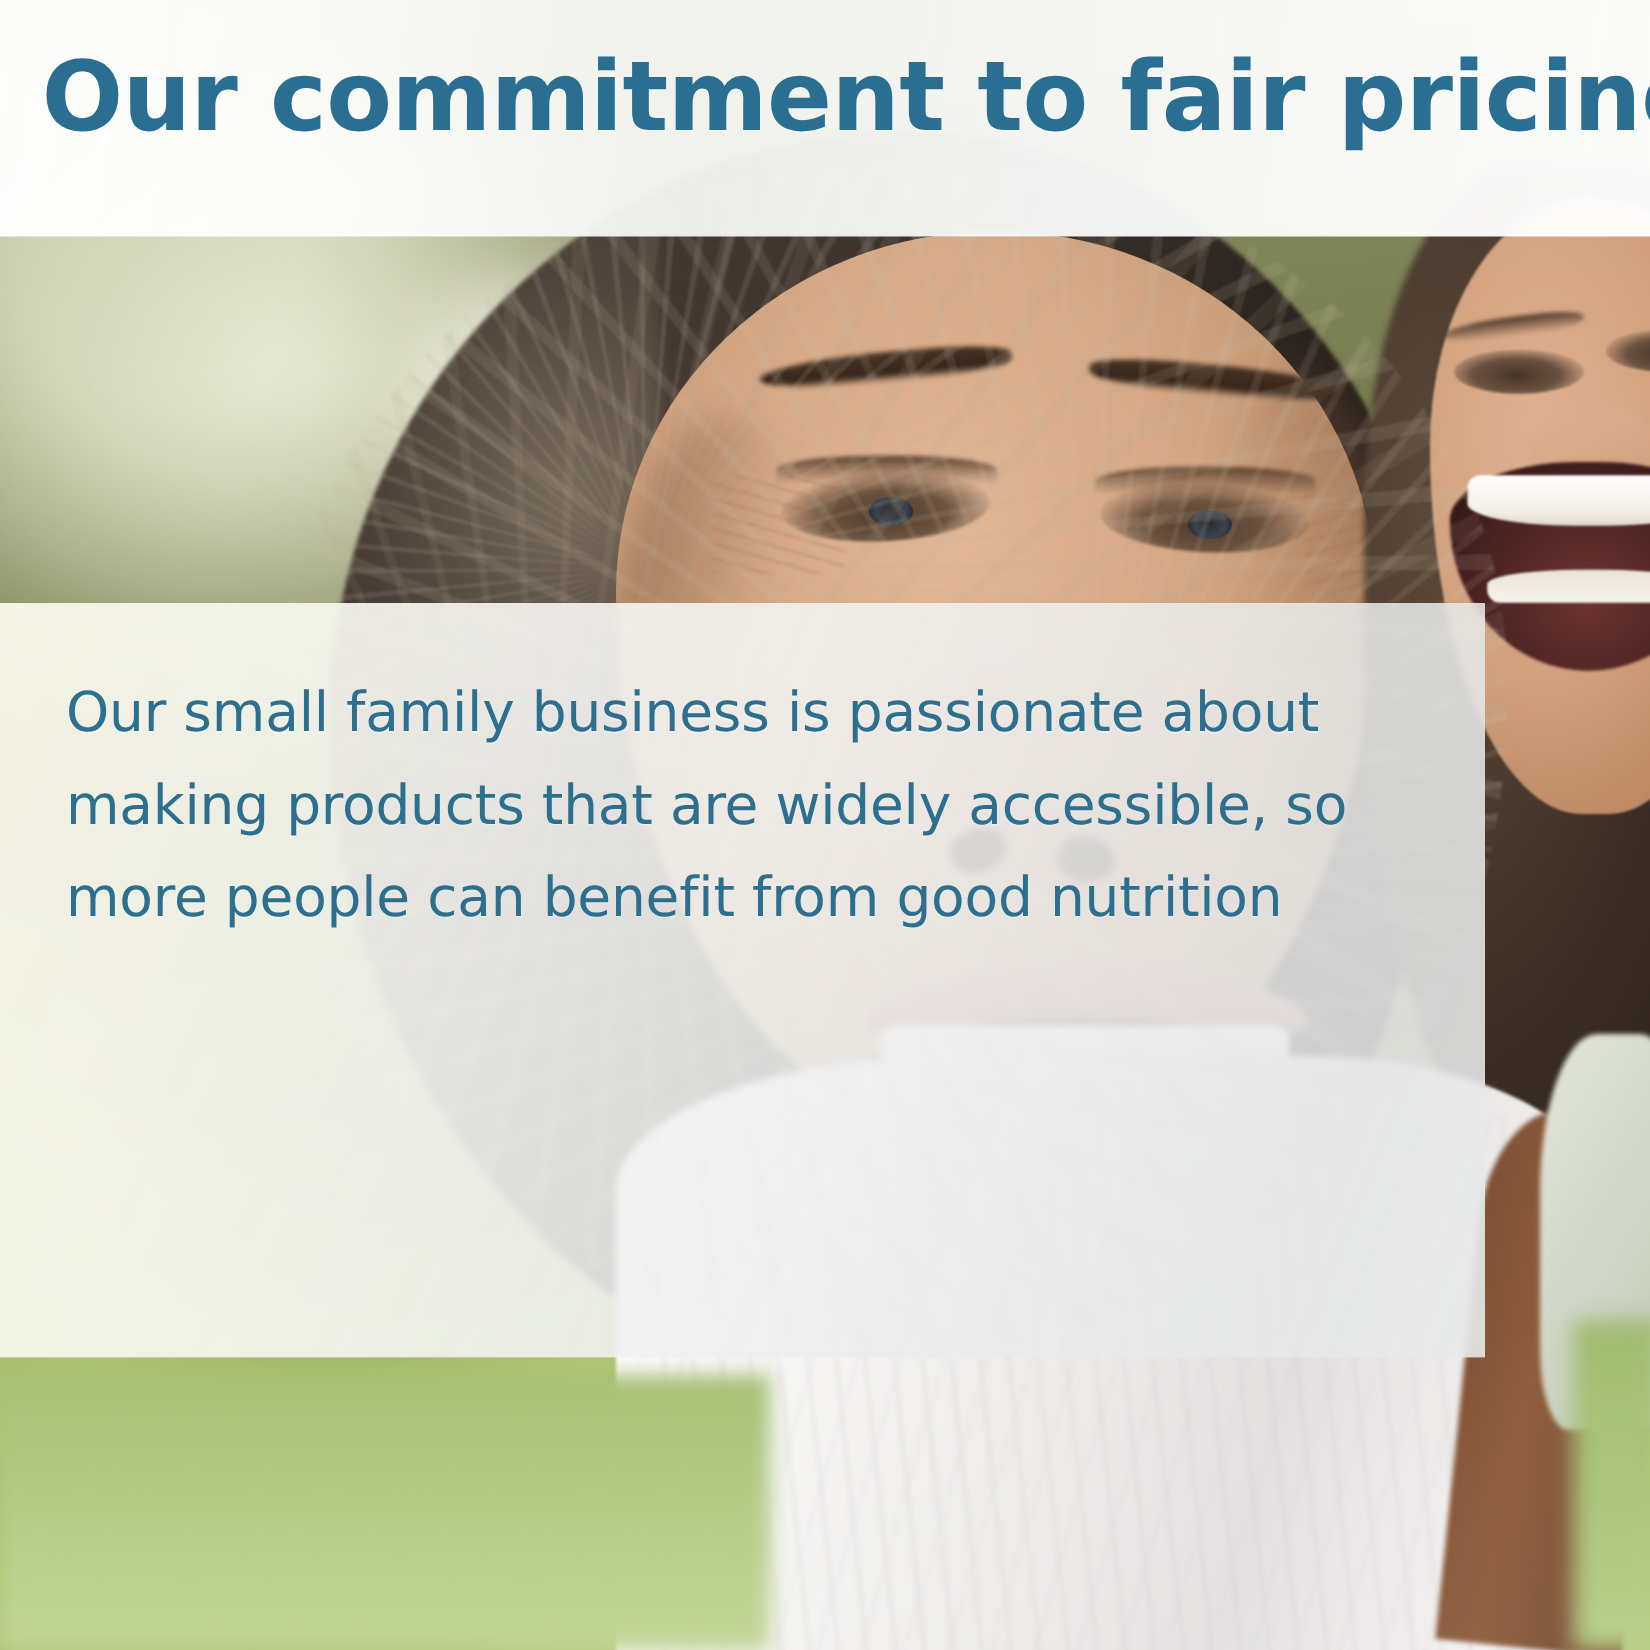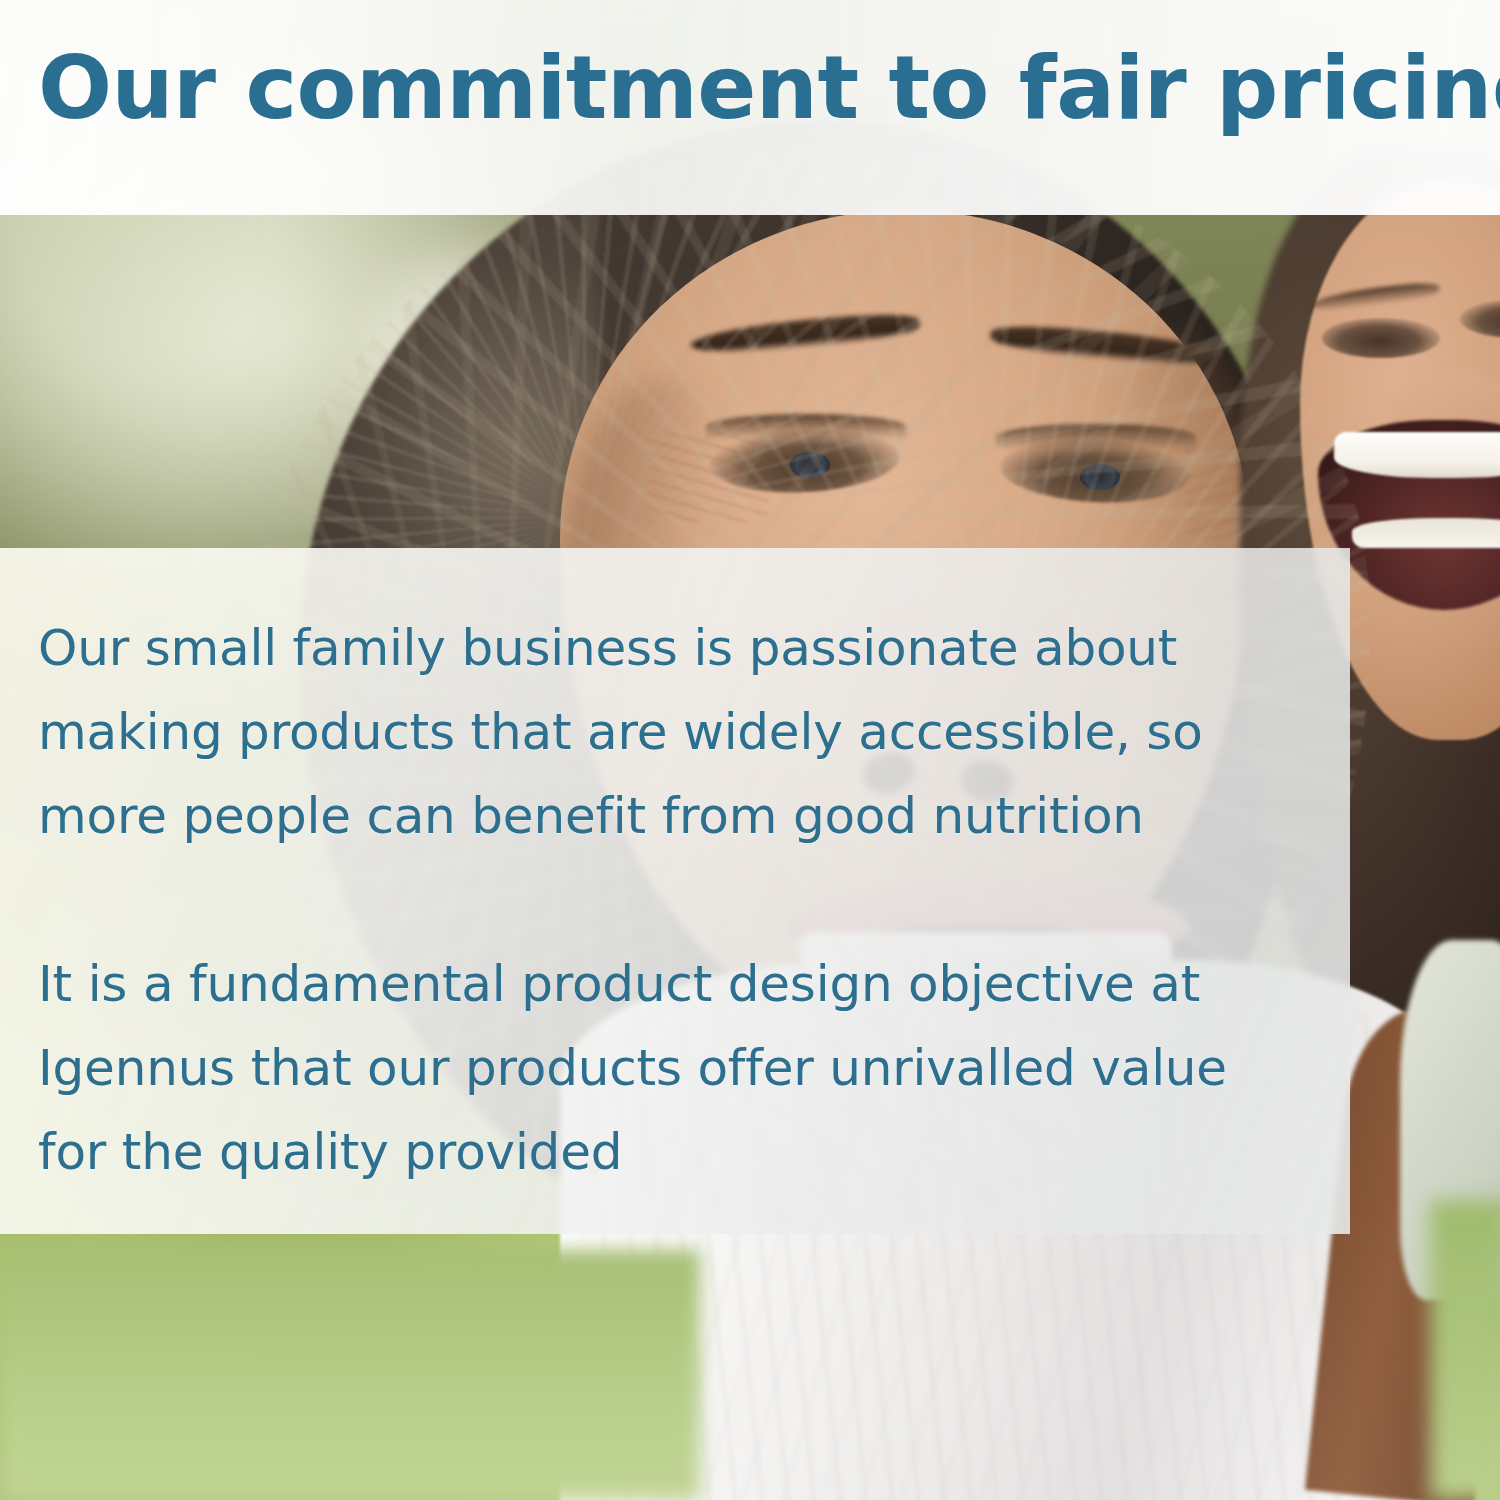--- a/index.html
+++ b/index.html
@@ -387,21 +387,21 @@
       linear-gradient(112deg,
         rgba(250,250,238,0.93) 0%,
         rgba(249,249,240,0.92) 16%,
         rgba(246,246,243,0.90) 34%,
         rgba(239,240,239,0.88) 54%,
         rgba(233,234,234,0.87) 72%,
         rgba(229,231,231,0.88) 88%,
         rgba(231,233,233,0.90) 100%);
     backdrop-filter: blur(3px);
     box-sizing: border-box;
-    padding: 58px 40px 0 38px;
+    padding: 58px 40px 0 60px;
     overflow: hidden;
   }
 
   .paragraph {
     font-family: "DejaVu Sans", sans-serif;
     font-weight: 400;
     font-size: 50px;
     line-height: 84px;
     color: #2d6f8e;
     letter-spacing: -0.2px;
@@ -468,16 +468,15 @@
     <div class="grass-right"></div>
     <div class="photo-soften"></div>
   </div>
 
   <div class="header-band">
     <div class="header-title">Our commitment to fair pricing</div>
   </div>
 
   <div class="text-panel">
     <p class="paragraph">Our small family business is passionate about making products that are widely accessible, so more people can benefit from good nutrition</p>
-    <p class="paragraph">It is a fundamental product design objective at Igennus that our products offer unrivalled value for the quality provided</p>
   </div>
 
 </div>
 
 </body></html>

